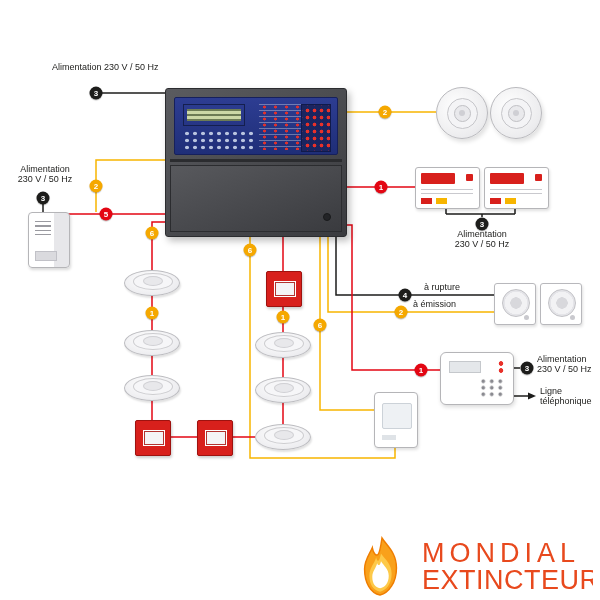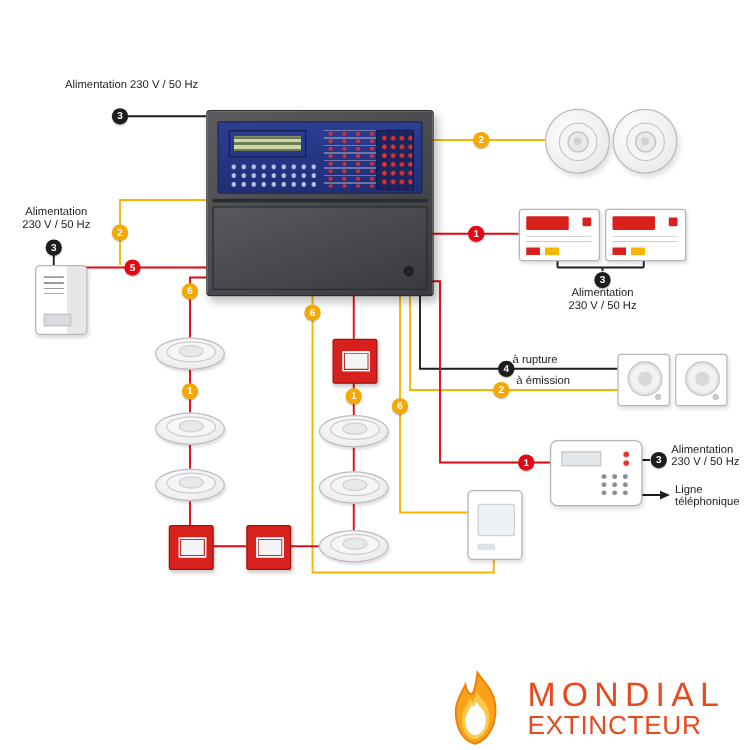--- a/index.html
+++ b/index.html
@@ -112,21 +112,21 @@
   
   .callpoint{position:absolute;width:34px;height:34px;background:var(--callpoint-red);
          border:1px solid #9e120f;border-radius:2px;box-shadow:1px 2px 3px rgba(0,0,0,.2);}
   .cp-window{position:absolute;left:7px;top:9px;width:20px;height:14px;background:#f4f4f6;
          border:1px solid #ffffff;box-shadow:inset 0 0 0 1px #b23330;}
 
   
   .logo{position:absolute;left:352px;top:536px;display:flex;align-items:center;gap:12px;}
   .logo-text{font-weight:normal;color:var(--logo-text);line-height:1.0;}
   .logo-line1{font-size:27px;letter-spacing:5px;}
-  .logo-line2{font-size:21px;letter-spacing:0.5px;}
+  .logo-line2{font-size:27px;letter-spacing:0.5px;}
 </style>
 </head>
 <body>
 
 <div class="canvas">
 
   <svg class="wires" viewBox="0 0 600 600">
     <polyline class="w-blk" points="102,93 165,93"></polyline>
     <polyline class="w-blk" points="43,204 43,212"></polyline>
     <polyline class="w-yel" points="165,160 96,160 96,212"></polyline>
@@ -256,21 +256,21 @@
   </div>
   <div class="callpoint" style="left:197px;top:420px">
     <div class="cp-window"></div>
   </div>
 
   <div class="lbl" style="left:52px;top:63px">Alimentation 230 V / 50 Hz</div>
   <div class="lbl center" style="left:45px;top:165px">Alimentation</div>
   <div class="lbl center" style="left:45px;top:175px">230 V / 50 Hz</div>
   <div class="lbl center" style="left:482px;top:230px">Alimentation</div>
   <div class="lbl center" style="left:482px;top:240px">230 V / 50 Hz</div>
-  <div class="lbl" style="left:410px;top:283px">à rupture</div>
+  <div class="lbl" style="left:424px;top:283px">à rupture</div>
   <div class="lbl" style="left:413px;top:300px">à émission</div>
   <div class="lbl" style="left:537px;top:355px">Alimentation</div>
   <div class="lbl" style="left:537px;top:365px">230 V / 50 Hz</div>
   <div class="lbl" style="left:540px;top:387px">Ligne</div>
   <div class="lbl" style="left:540px;top:397px">téléphonique</div>
 
   <div class="marker" style="left: 96px; top: 93px; background-color: rgb(29, 29, 27);">3</div>
   <div class="marker" style="left: 96px; top: 186px; background-color: rgb(245, 168, 0);">2</div>
   <div class="marker" style="left: 43px; top: 198px; background-color: rgb(29, 29, 27);">3</div>
   <div class="marker" style="left: 106px; top: 214px; background-color: rgb(227, 6, 19);">5</div>

